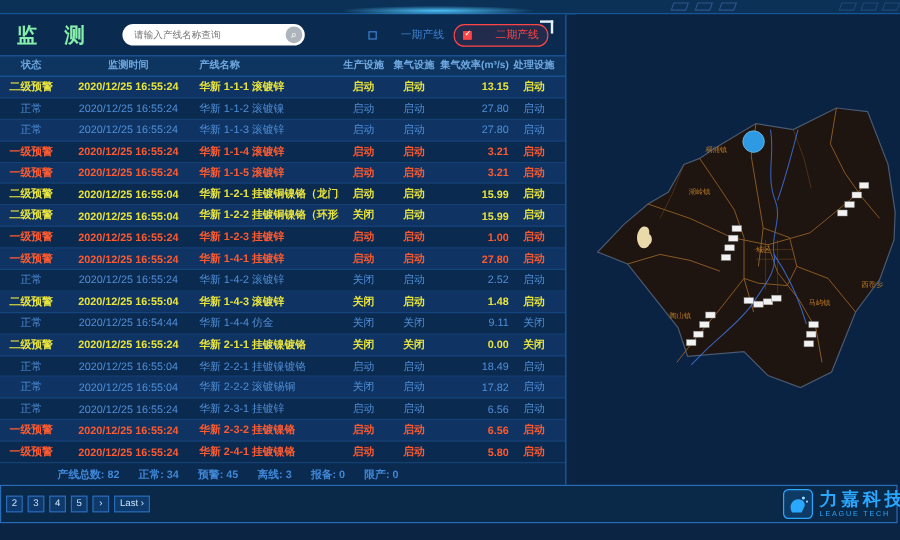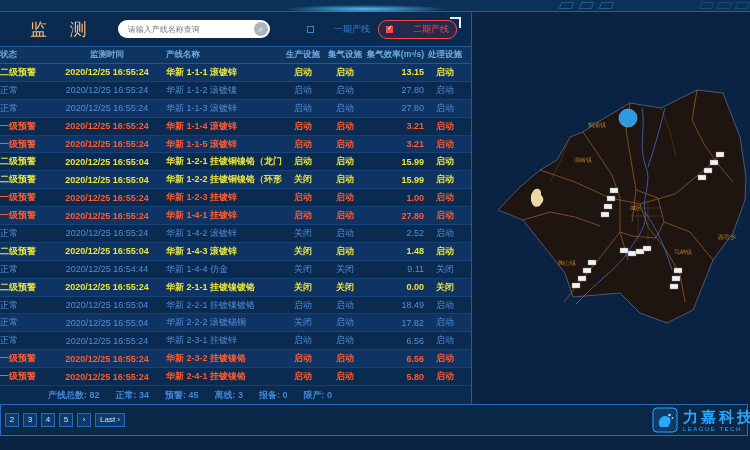--- a/index.html
+++ b/index.html
@@ -15,42 +15,42 @@
     background:#0c3157; border-bottom:1px solid #1a5fa8; }
   .top-arc { position:absolute; left:285px; top:5px; width:160px; height:8px; border-radius:50%;
     background:radial-gradient(ellipse at center, rgba(80,200,255,.95), rgba(80,200,255,0) 72%); }
   .deco { position:absolute; top:2px; width:13px; height:7px;
     border:1px solid rgba(90,150,220,.38); transform:skewX(-20deg); }
   
   .left-panel { position:absolute; top:12px; left:0; width:472px; height:392px;
     background:#0b2a50; border-right:1px solid #1a5fa8;
     display:flex; flex-direction:column; }
   .filter-row { height:34px; display:flex; align-items:center; padding:0 8px; }
-  .panel-title { color:#fdba74; font-size:17px; font-weight:normal; letter-spacing:9px; margin-left:22px; white-space:nowrap; }
+  .panel-title { color:#86efac; font-size:17px; font-weight:bold; letter-spacing:9px; margin-left:6px; white-space:nowrap; }
   .search-pill { width:152px; height:18px; background:#ffffff; border-radius:10px;
     display:flex; align-items:center; padding:0 2px 0 10px; margin-left:22px; }
   .search-pill input { border:none; outline:none; flex:1; font-size:8px; color:#8a9099; background:transparent; min-width:0;
     font-family:Liberation Serif, serif; }
   .search-btn { width:14px; height:14px; border-radius:50%; background:#aeb4bc; color:#ffffff;
     font-size:9px; line-height:13px; text-align:center; border:none; cursor:pointer; flex:0 0 14px; }
   .phase-buttons { margin-left:auto; display:flex; align-items:center; gap:8px; margin-right:6px; }
   .phase-btn { display:flex; align-items:center; gap:20px; font-size:9px; cursor:pointer; background:none; border:none; }
   .phase-btn.p1 { color:#3b82d0; }
   .cbx { display:inline-block; width:7px; height:7px; border:1px solid #3b82d0; }
   .phase-btn.p2 { position:relative; color:#ff4545; border:1px solid #ff4545; border-radius:9px;
     padding:2px 7px; background:rgba(255,60,60,.10); }
   .cbx.red { border-color:#ff4545; background:#ff4545; position:relative; }
   .cbx.red::after { content:"✓"; position:absolute; left:0px; top:-3px; font-size:7px; color:#fff; }
   .phase-btn.p2::before { content:""; position:absolute; top:-4px; right:-5px; width:9px; height:9px;
     border-top:2px solid #e8f2fc; border-right:2px solid #e8f2fc; }
   
   .thead { height:18px; display:flex; align-items:center; background:#0e3560;
     border-top:1px solid #1c5ba0; border-bottom:1px solid #1c5ba0;
     color:#6fa8e0; font-size:8.5px; font-weight:bold; }
-  .col-status { width:52px; text-align:left; }
+  .col-status { width:52px; text-align:center; }
   .col-time   { width:110px; text-align:center; }
   .col-line   { width:120px; text-align:left; padding-left:4px; }
   .col-prod   { width:42px; text-align:center; }
   .col-gas    { width:42px; text-align:center; }
   .col-eff    { width:58px; text-align:right; }
   .col-treat  { width:42px; text-align:center; }
   .tbody { flex:1; display:flex; flex-direction:column; }
   .row { flex:1; display:flex; align-items:center; font-size:9px;
     border-bottom:1px solid rgba(30,90,160,.45); cursor:pointer; }
   .row:nth-child(odd) { background:rgba(30,80,150,.28); }

